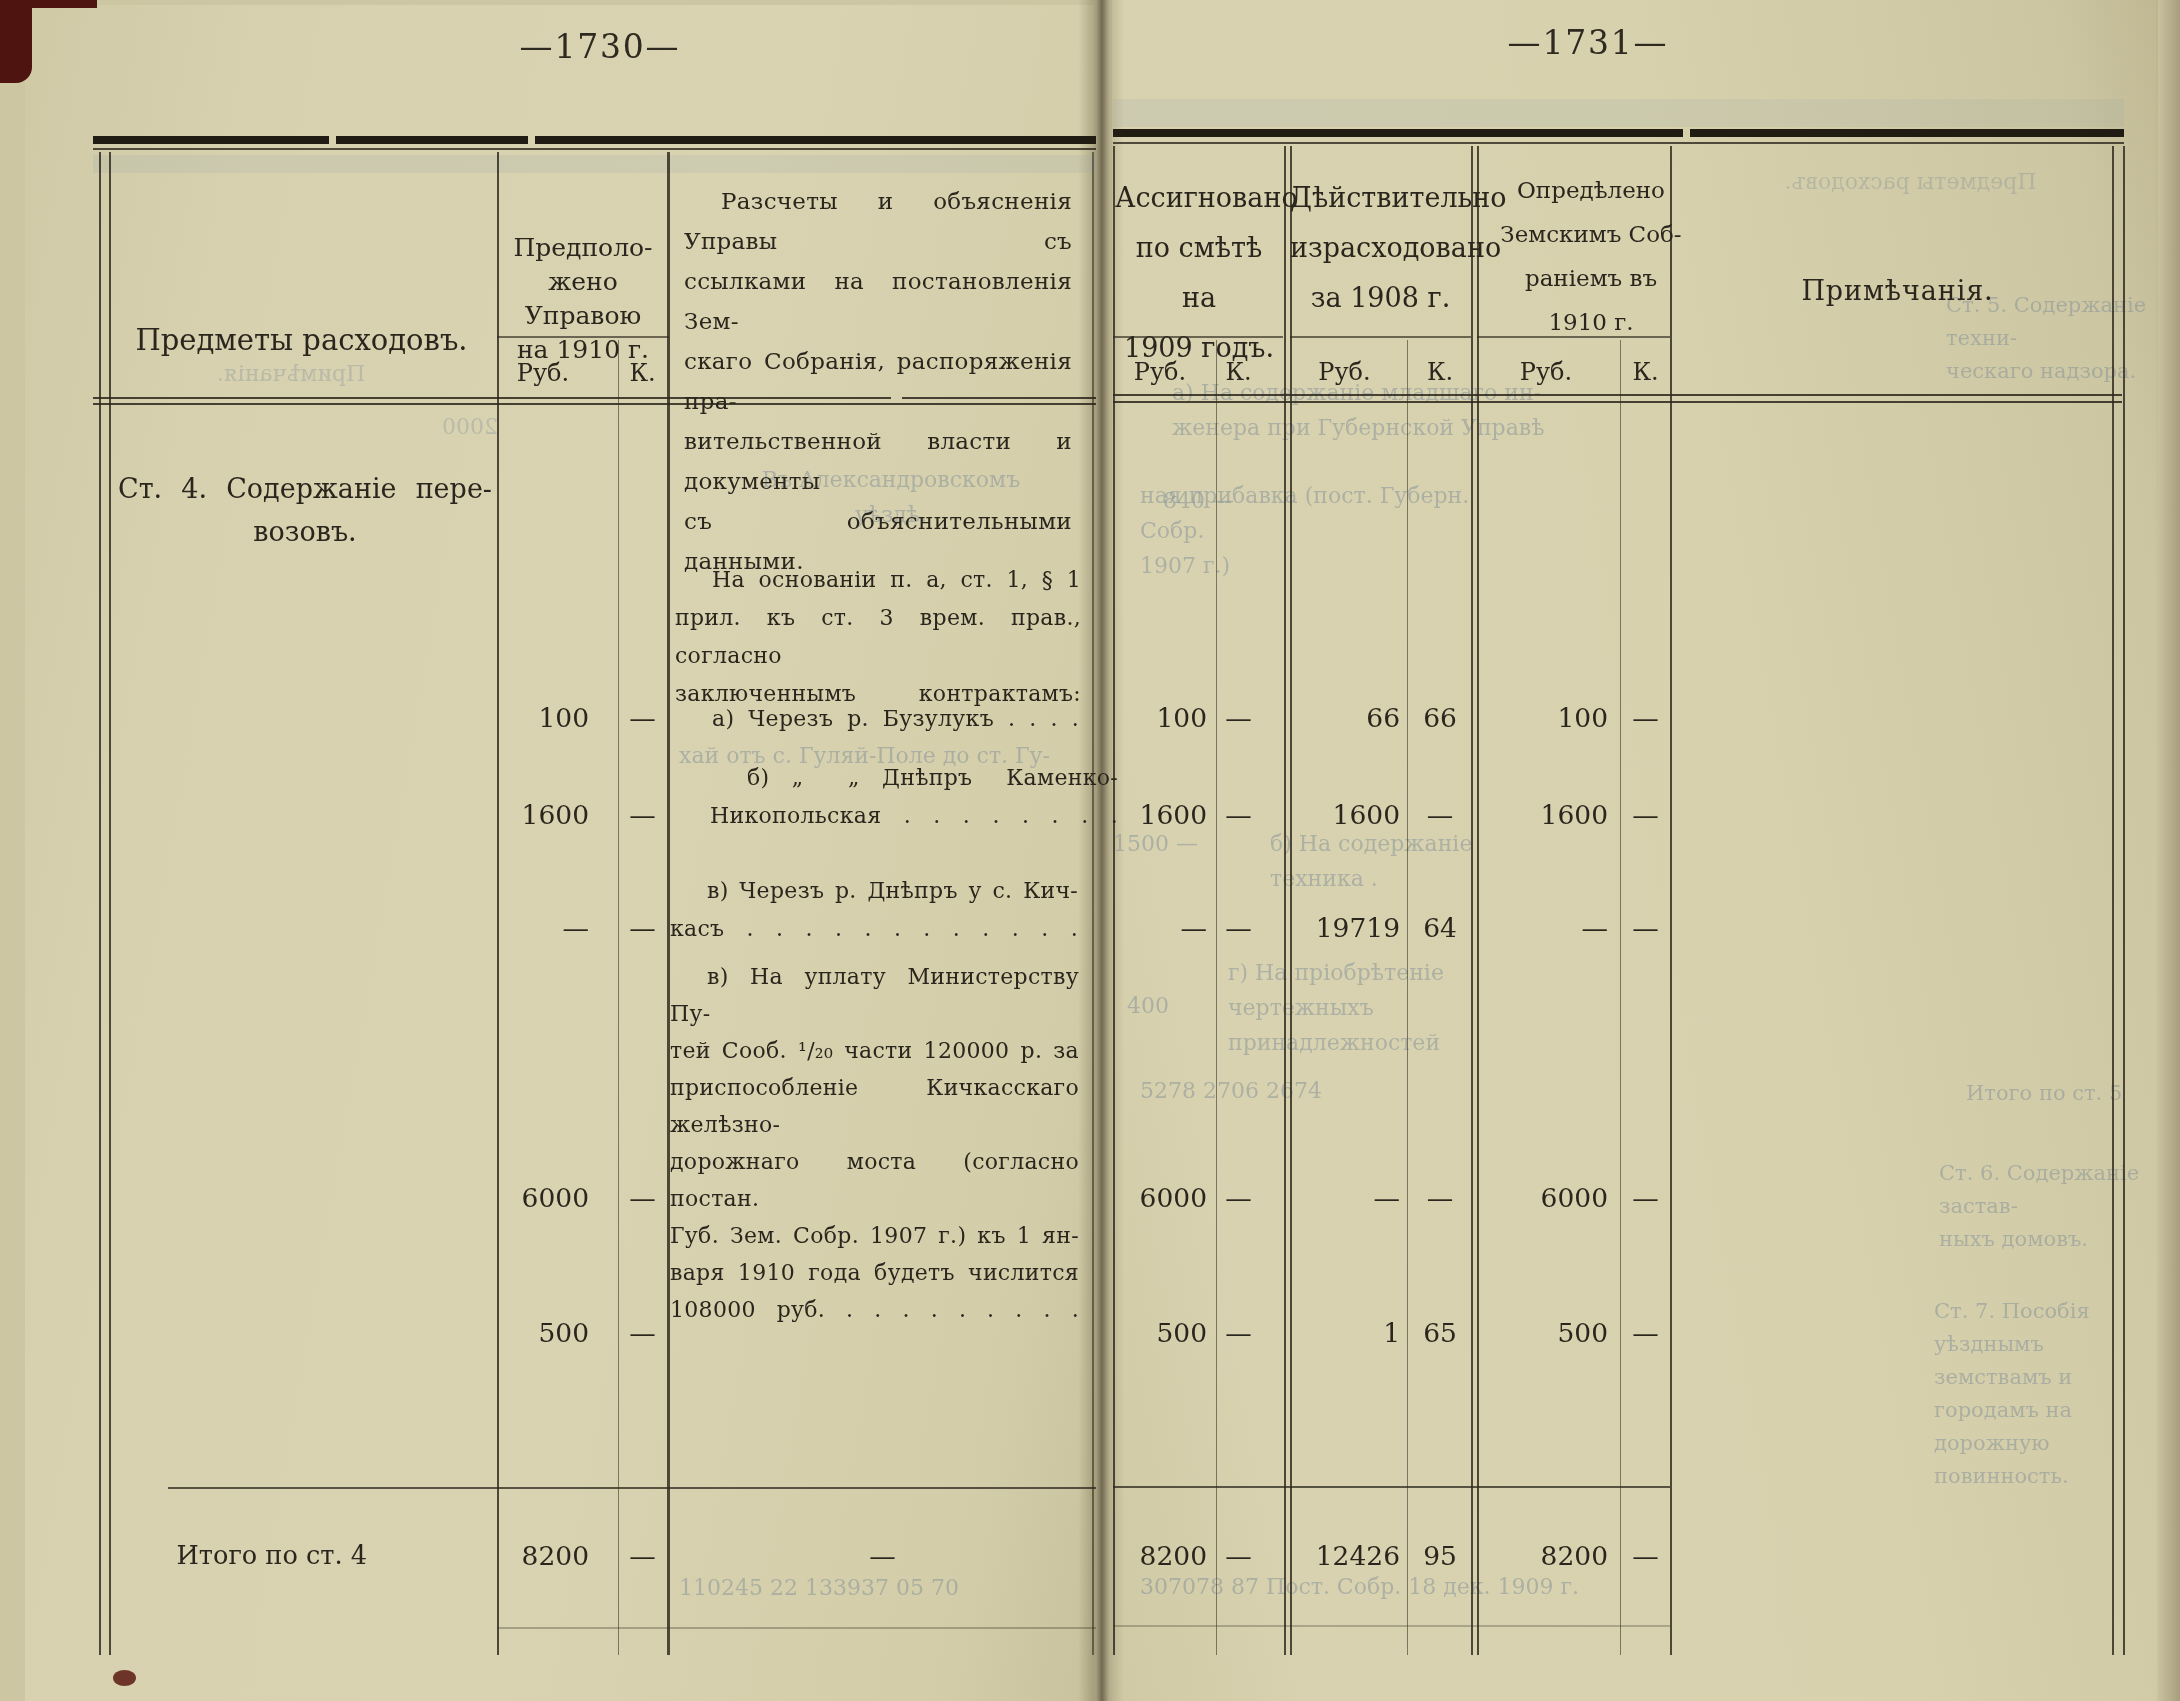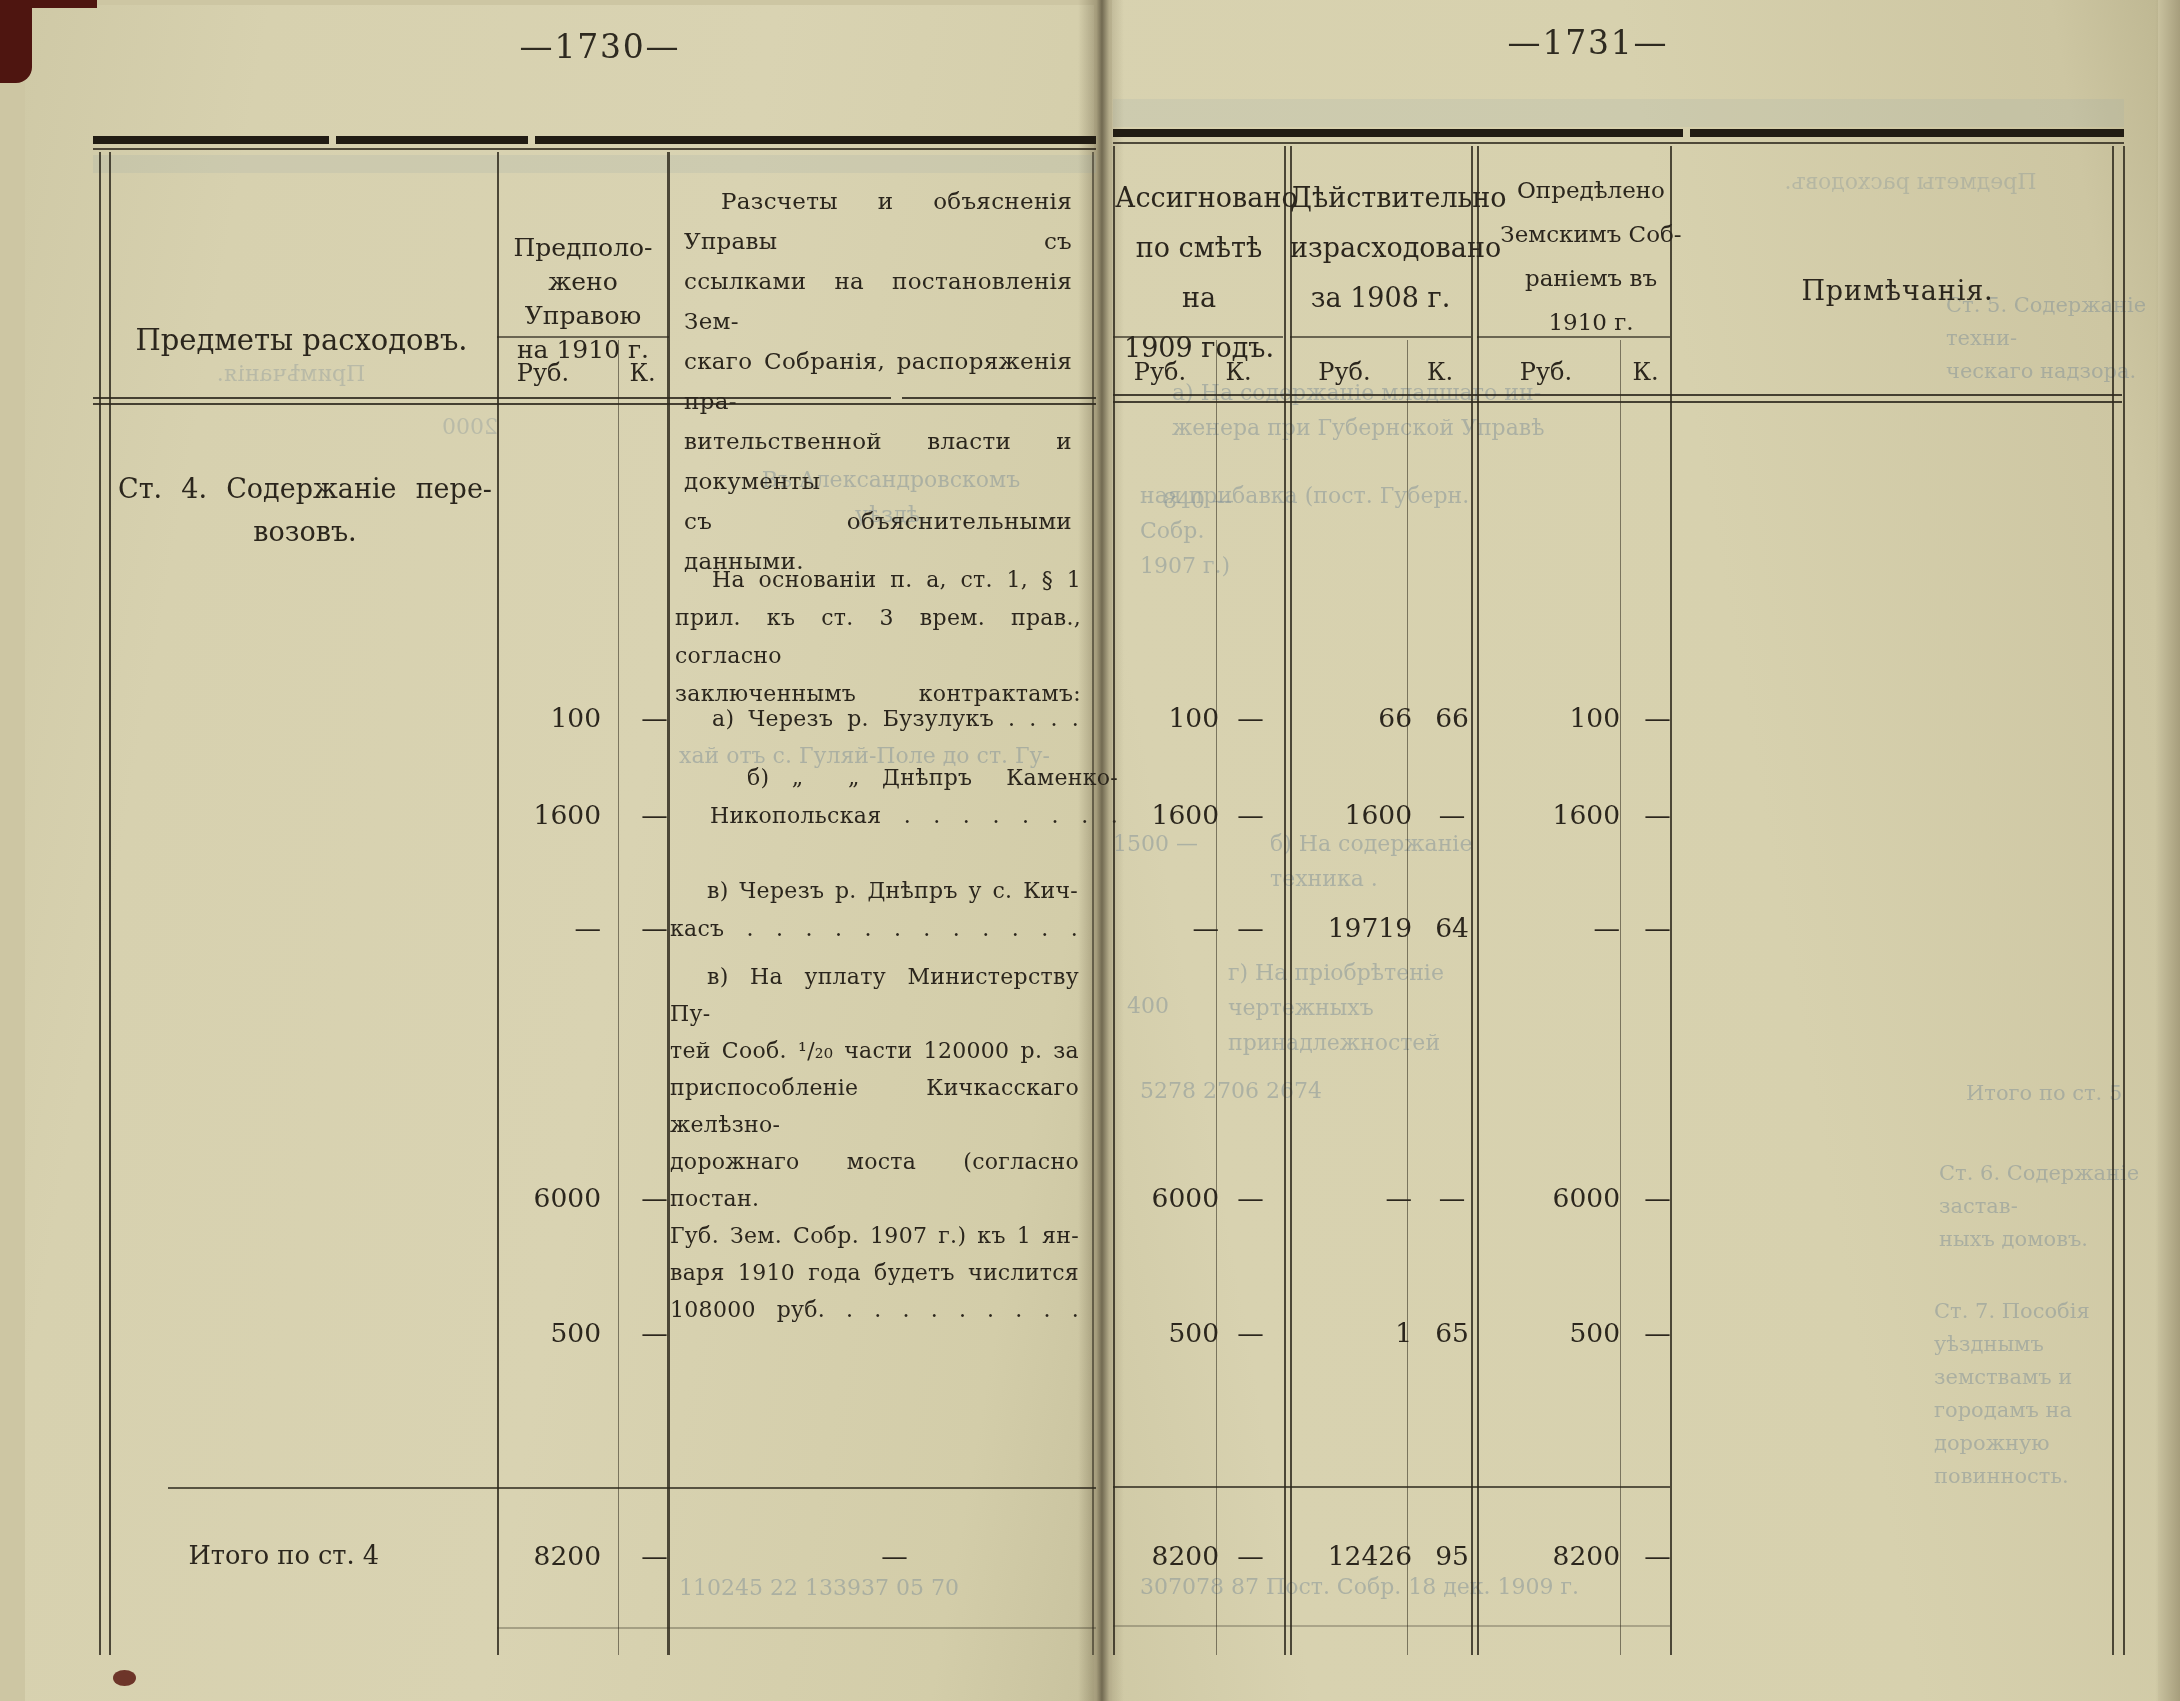--- a/index.html
+++ b/index.html
@@ -41,21 +41,21 @@
   .cv{position:absolute;font-size:26.5px;line-height:35px;}
   .c-prub{left:497px;width:92px;text-align:right;}
   .c-pkop{left:618px;width:49px;text-align:center;}
   .c-arub{left:1113px;width:94px;text-align:right;}
   .c-akop{left:1212px;width:53px;text-align:center;}
   .c-srub{left:1289px;width:111px;text-align:right;}
   .c-skop{left:1409px;width:62px;text-align:center;}
   .c-drub{left:1484px;width:124px;text-align:right;}
   .c-dkop{left:1620px;width:51px;text-align:center;}
   .lbl{text-align:center;font-size:24px;}
-  .vals{position:absolute;left:12px;width:1812px;height:37px;}
+  .vals{position:absolute;left:0;width:1812px;height:37px;}
 
   
   .gh{position:absolute;color:#7e8e97;opacity:.48;filter:blur(0.5px);
       font-size:22px;line-height:35px;white-space:pre-line;}
   .mir{transform:scaleX(-1);opacity:.34;}
   .gh0{left:132px;top:356px;width:318px;text-align:center;}
   .gh1{left:697px;top:462px;width:388px;text-align:center;}
   .gh2{left:679px;top:738px;width:401px;}
   .gh3{left:413px;top:409px;width:85px;}
   .gh4{left:1712px;top:164px;width:397px;text-align:center;}

